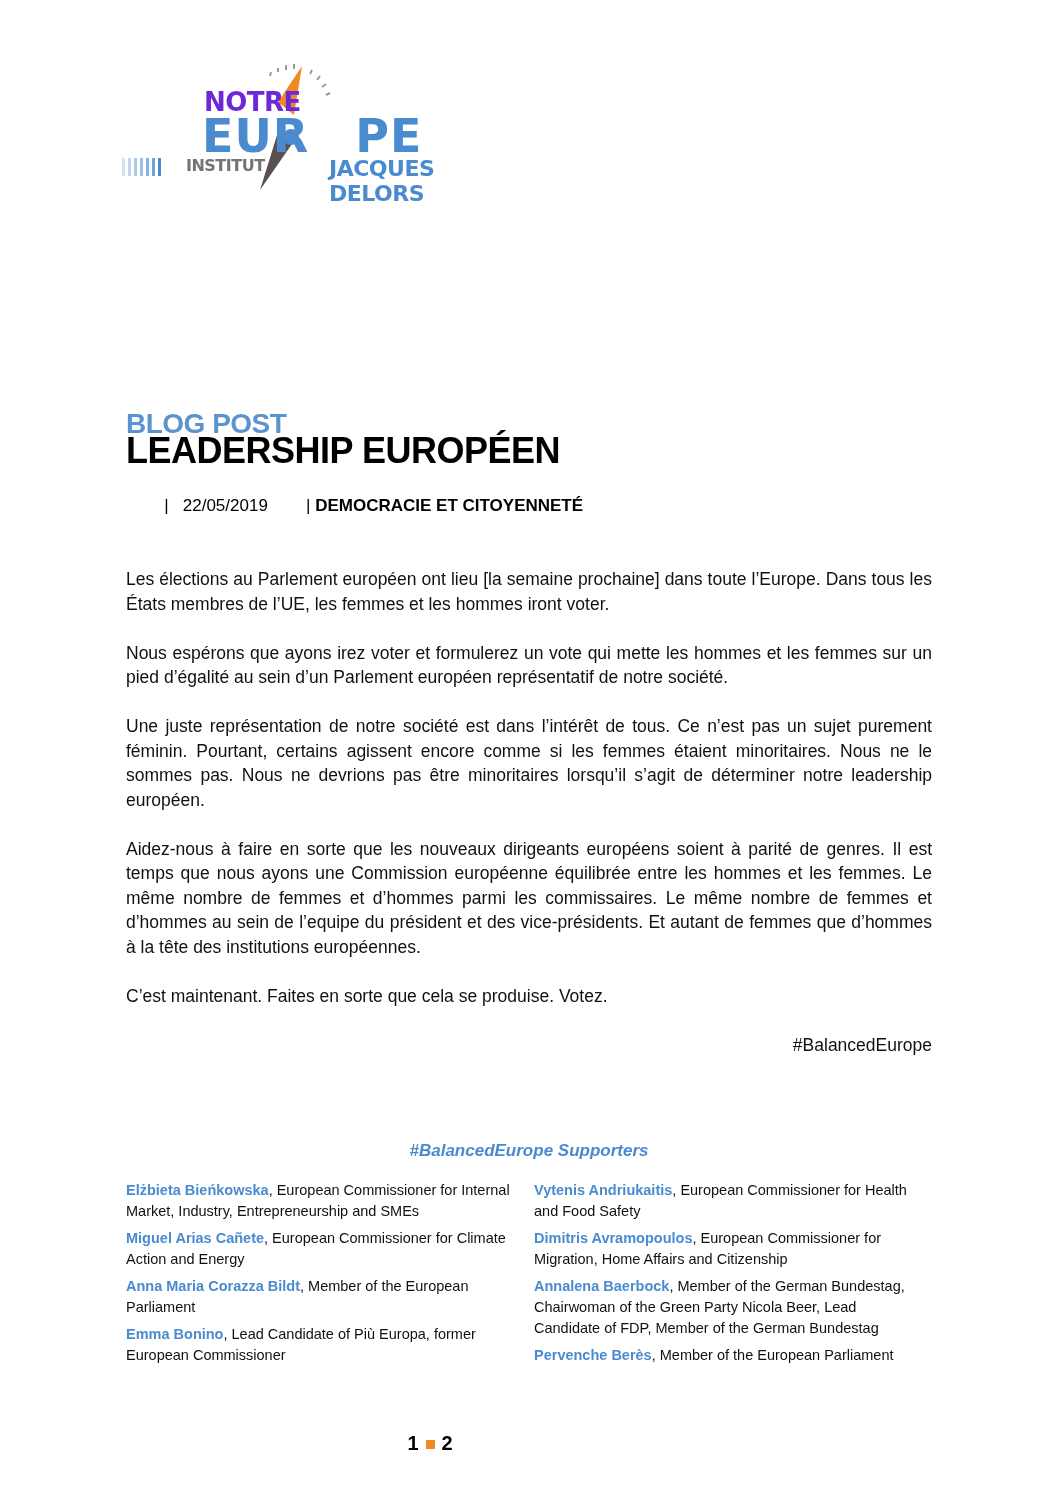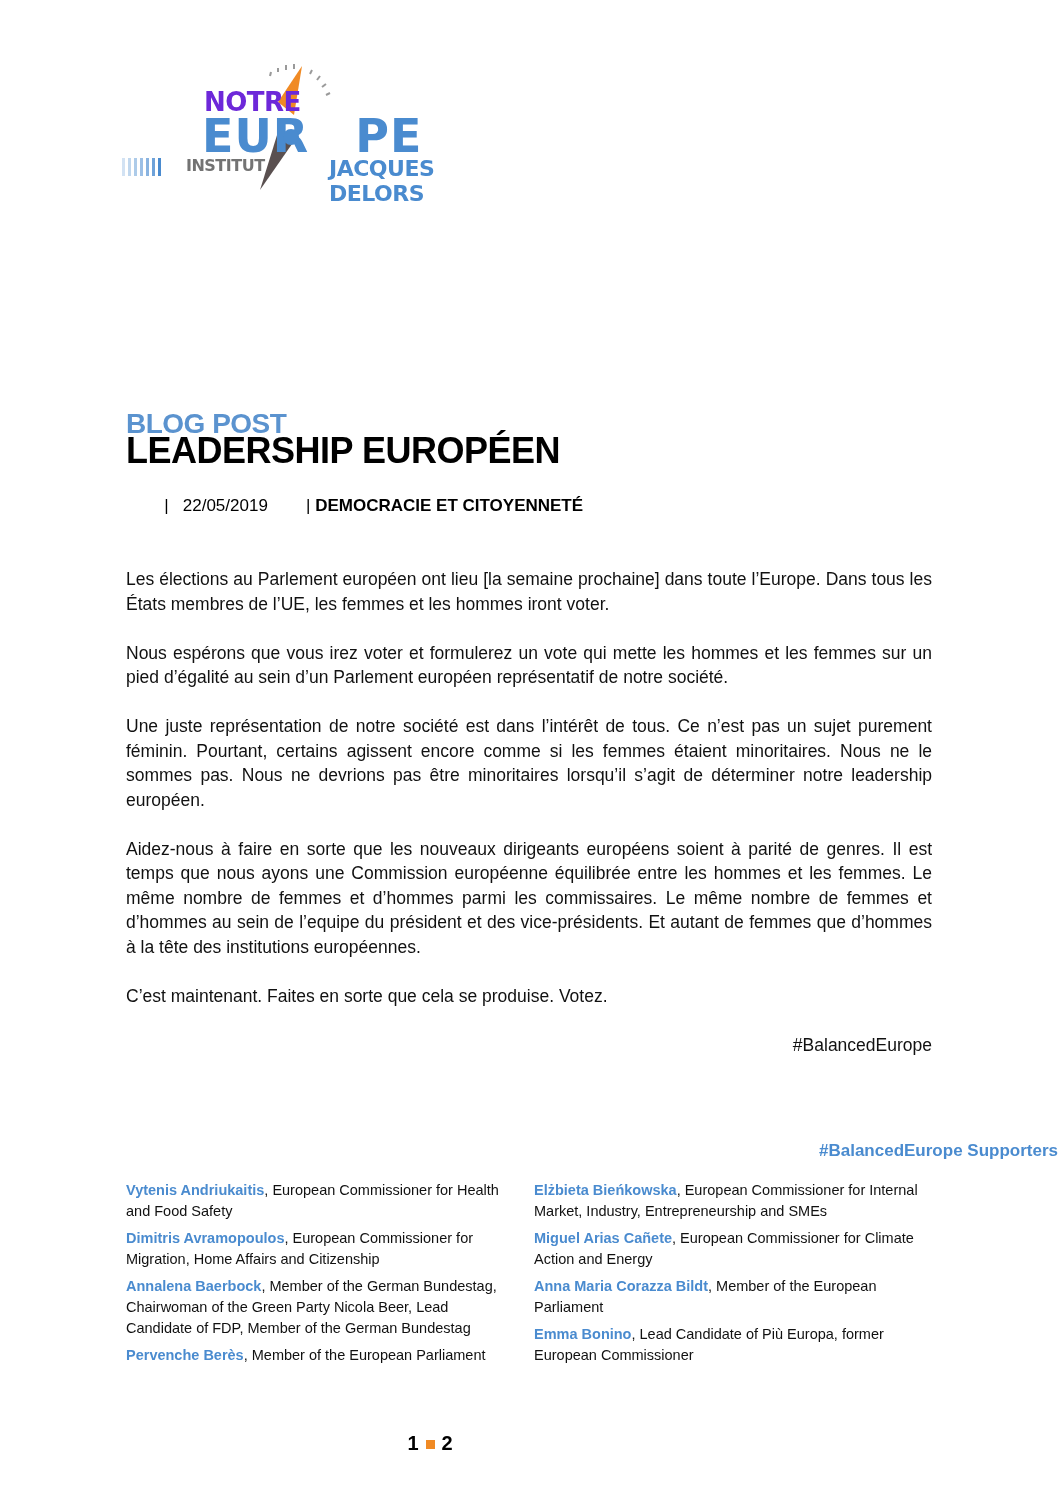--- a/index.html
+++ b/index.html
@@ -18,21 +18,21 @@
 
     .kicker { position: absolute; left: 126px; top: 360px; font-size: 28px; font-weight: bold; color: #5b93cf; letter-spacing: -0.5px; margin-top: 48px; }
     .title { position: absolute; left: 126px; top: 430px; font-size: 36px; font-weight: bold; color: #000; letter-spacing: -0.5px; }
     .meta { position: absolute; left: 126px; top: 496px; font-size: 17px; color: #000; display: flex; }
     .meta .date { width: 180px; text-align: center; }
     .meta .cat { font-weight: bold; text-align: right; }
 
     .body { position: absolute; left: 126px; top: 567px; width: 806px; font-size: 17.5px; line-height: 24.5px; color: #111; text-align: justify; }
     .body p { margin: 0 0 24.5px 0; }
 
-    .supporters-title { position: absolute; left: 0; width: 1058px; text-align: right; top: 1141px; font-size: 17px; font-weight: bold; color: #4a8bcf; }
+    .supporters-title { position: absolute; left: 0; width: 1058px; text-align: center; top: 1141px; font-size: 17px; font-weight: bold; color: #4a8bcf; font-style: italic; }
     .supporters { position: absolute; left: 126px; top: 1180px; width: 800px; display: flex; gap: 16px; font-size: 14.5px; line-height: 21px; color: #111; }
     .supporters .col { width: 400px; }
     .supporters .item { margin-bottom: 6px; }
     .supporters .name { font-weight: bold; color: #4a8bcf; }
 
     .pager { position: absolute; left: 0; width: 860px; top: 1432px; text-align: center; font-weight: bold; font-size: 20px; color: #000; }
     .pager .sep { display: inline-block; width: 9px; height: 9px; background: #f08a24; margin: 0 7px; vertical-align: middle; }
   </style>
 </head>
 <body>
@@ -74,38 +74,38 @@
   <div class="date">
     <span>|</span>&nbsp;&nbsp;&nbsp;<span>22/05/2019</span>
   </div>
   <div class="cat">
     <span style="font-weight:normal">|</span> <span>DEMOCRACIE ET CITOYENNETÉ</span>
   </div>
 </div>
 
 <div class="body">
   <p>Les élections au Parlement européen ont lieu [la semaine prochaine] dans toute l’Europe. Dans tous les États membres de l’UE, les femmes et les hommes iront voter.</p>
-  <p>Nous espérons que vous irez voter et formulerez un vote qui mette les hommes et les femmes sur un pied d’égalité au sein d’un Parlement européen représentatif de notre société.</p>
+  <p>Nous espérons que ayons irez voter et formulerez un vote qui mette les hommes et les femmes sur un pied d’égalité au sein d’un Parlement européen représentatif de notre société.</p>
   <p>Une juste représentation de notre société est dans l’intérêt de tous. Ce n’est pas un sujet purement féminin. Pourtant, certains agissent encore comme si les femmes étaient minoritaires. Nous ne le sommes pas. Nous ne devrions pas être minoritaires lorsqu’il s’agit de déterminer notre leadership européen.</p>
   <p>Aidez-nous à faire en sorte que les nouveaux dirigeants européens soient à parité de genres. Il est temps que nous ayons une Commission européenne équilibrée entre les hommes et les femmes. Le même nombre de femmes et d’hommes parmi les commissaires. Le même nombre de femmes et d’hommes au sein de l’equipe du président et des vice-présidents. Et autant de femmes que d’hommes à la tête des institutions européennes.</p>
   <p>C’est maintenant. Faites en sorte que cela se produise. Votez.</p>
   <p style="text-align:right">#BalancedEurope</p>
 </div>
 
 <div class="supporters-title">#BalancedEurope Supporters</div>
 <div class="supporters">
   <div class="col">
+    <div class="item"><span class="name">Elżbieta Bieńkowska</span><span>, European Commissioner for Internal Market, Industry, Entrepreneurship and SMEs</span></div>
+    <div class="item"><span class="name">Miguel Arias Cañete</span><span>, European Commissioner for Climate Action and Energy</span></div>
+    <div class="item"><span class="name">Anna Maria Corazza Bildt</span><span>, Member of the European Parliament</span></div>
+    <div class="item"><span class="name">Emma Bonino</span><span>, Lead Candidate of Più Europa, former European Commissioner</span></div>
+  </div>
+  <div class="col">
     <div class="item"><span class="name">Vytenis Andriukaitis</span><span>, European Commissioner for Health and Food Safety</span></div>
     <div class="item"><span class="name">Dimitris Avramopoulos</span><span>, European Commissioner for Migration, Home Affairs and Citizenship</span></div>
     <div class="item"><span class="name">Annalena Baerbock</span><span>, Member of the German Bundestag, Chairwoman of the Green Party Nicola Beer, Lead Candidate of FDP, Member of the German Bundestag</span></div>
     <div class="item"><span class="name">Pervenche Berès</span><span>, Member of the European Parliament</span></div>
-  </div>
-  <div class="col">
-    <div class="item"><span class="name">Elżbieta Bieńkowska</span><span>, European Commissioner for Internal Market, Industry, Entrepreneurship and SMEs</span></div>
-    <div class="item"><span class="name">Miguel Arias Cañete</span><span>, European Commissioner for Climate Action and Energy</span></div>
-    <div class="item"><span class="name">Anna Maria Corazza Bildt</span><span>, Member of the European Parliament</span></div>
-    <div class="item"><span class="name">Emma Bonino</span><span>, Lead Candidate of Più Europa, former European Commissioner</span></div>
   </div>
 </div>
 
 <div class="pager">
   <span>1</span><span class="sep"></span><span>2</span>
 </div>
 
 </body></html>

